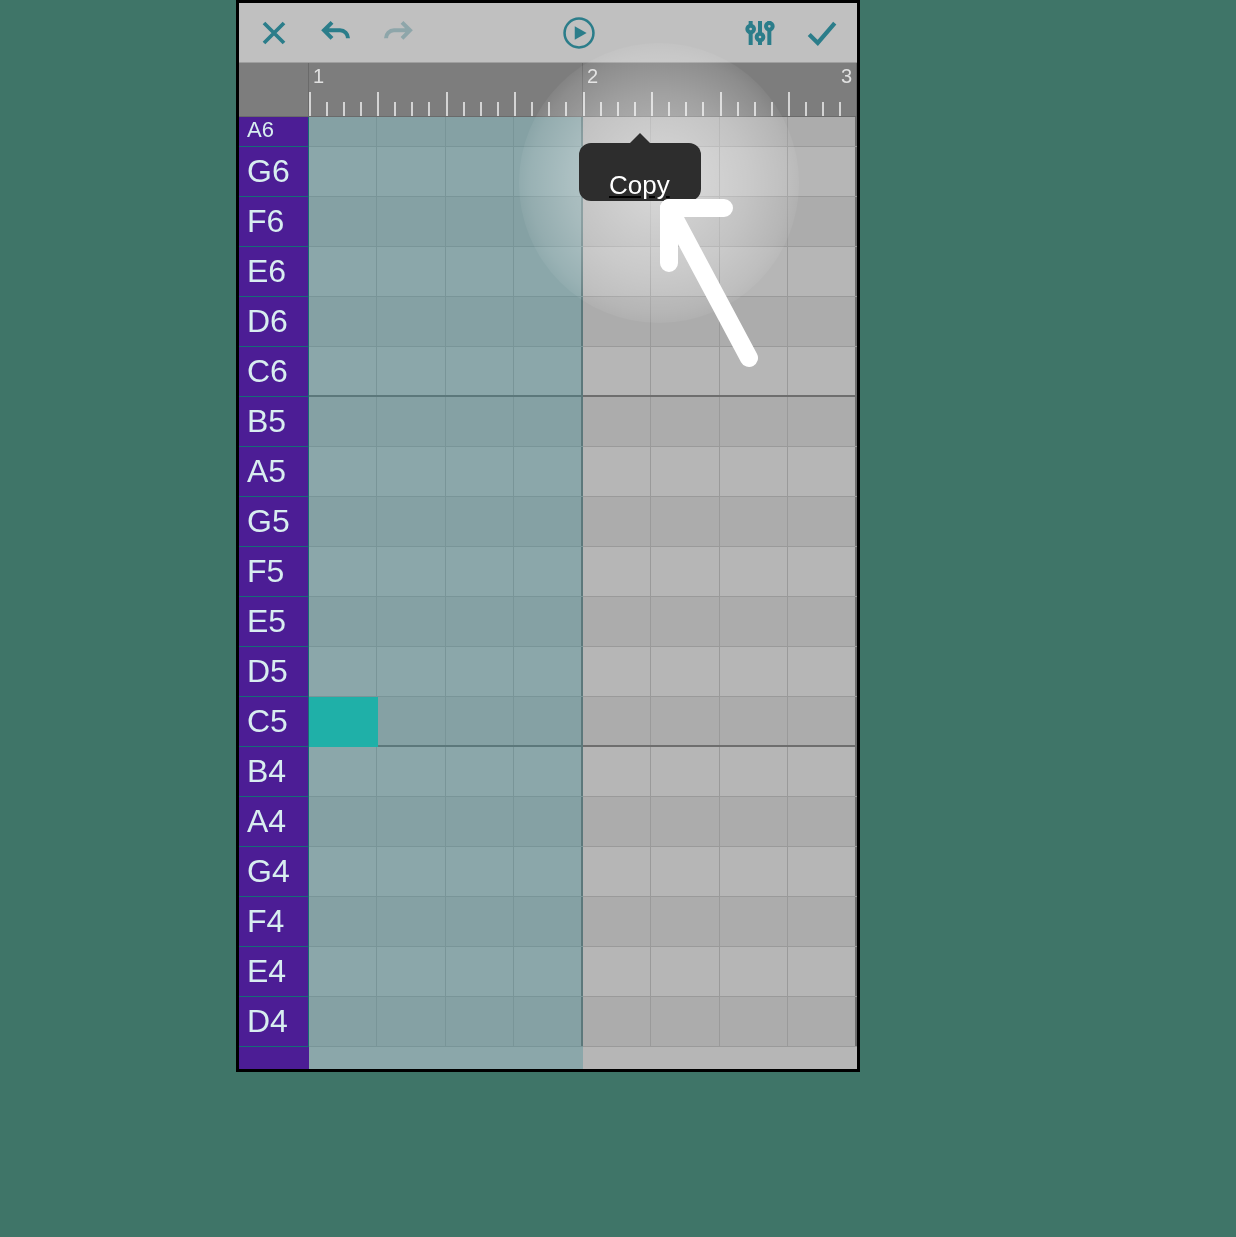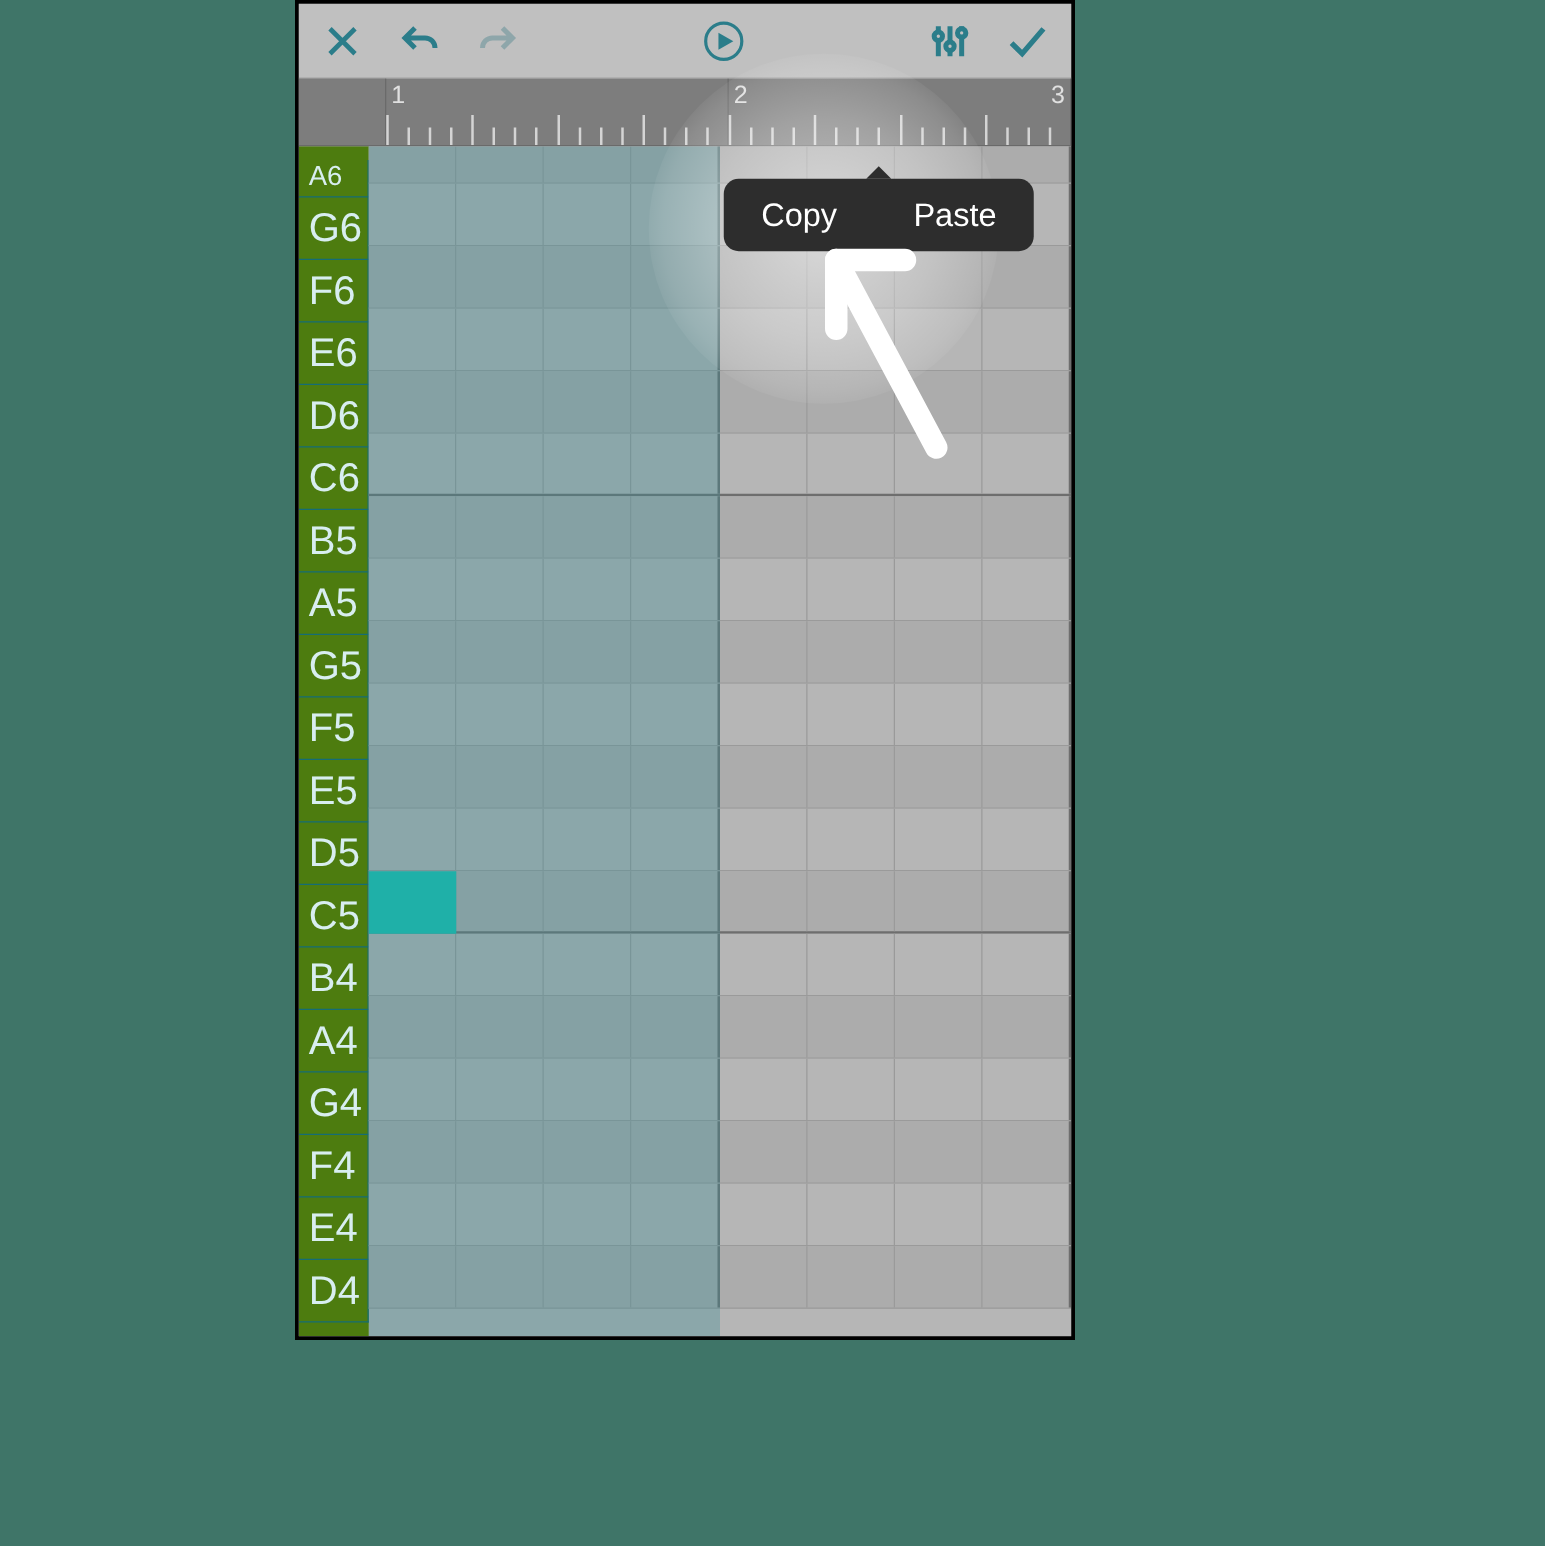--- a/index.html
+++ b/index.html
@@ -77,25 +77,24 @@
   }
   .tick { flex: 1; border-left: 2px solid #d4d4d4; height: 14px; align-self: flex-end; }
   .tick.major { height: 24px; }
   .grid-area {
     position: relative;
     height: calc(100% - 60px - 54px);
     overflow: hidden;
     display: flex;
   }
   .key-col {
-    width: 56px;
-    background: #4d7c0f;
+    width: 70px;
+    background: #4c1d95;
     display: flex;
     flex-direction: column;
-    justify-content: center;
   }
   .key-cell {
     height: 50px;
     border-bottom: 1px solid #156c76;
     border-right: 1px solid #156c76;
     color: #d8eef0;
     font-size: 32px;
     display: flex;
     align-items: center;
     padding-left: 8px;
@@ -130,24 +129,25 @@
     position: absolute;
     background: #1fb0a8;
     height: 50px;
   }
   .context-menu {
     position: absolute;
     background: #2d2d2d;
     border-radius: 12px;
     display: flex;
     height: 58px;
-    align-items: center;
+    align-items: flex-end;
     top: 140px;
     left: 340px;
     z-index: 50;
+    text-decoration: underline;
   }
   .context-menu .menu-item {
     color: #fff;
     font-size: 26px;
     padding: 0 30px;
     display: flex;
     align-items: center;
     cursor: pointer;
   }
   .context-menu .sep {
@@ -497,21 +497,20 @@
         <div class="note-block" style="top: 580px; height: 50px; left: 0%; width: 12.5%;"></div>
       </div>
   </div>
 
   <div class="spotlight"></div>
 
   <div class="context-menu">
     <div class="pointer-tip"></div>
     <div class="menu-item">Copy</div>
     <div class="sep"></div>
-    <div class="menu-item">Paste</div>
   </div>
 
   <div class="arrow-annotation">
     <svg width="140" height="200" viewBox="0 0 140 200">
       <path d="M30 20 L110 170" stroke="#fff" stroke-width="18" stroke-linecap="round" fill="none"></path>
       <path d="M30 20 L30 75 M30 20 L85 20" stroke="#fff" stroke-width="18" stroke-linecap="round" fill="none"></path>
     </svg>
   </div>
 
 </div>

